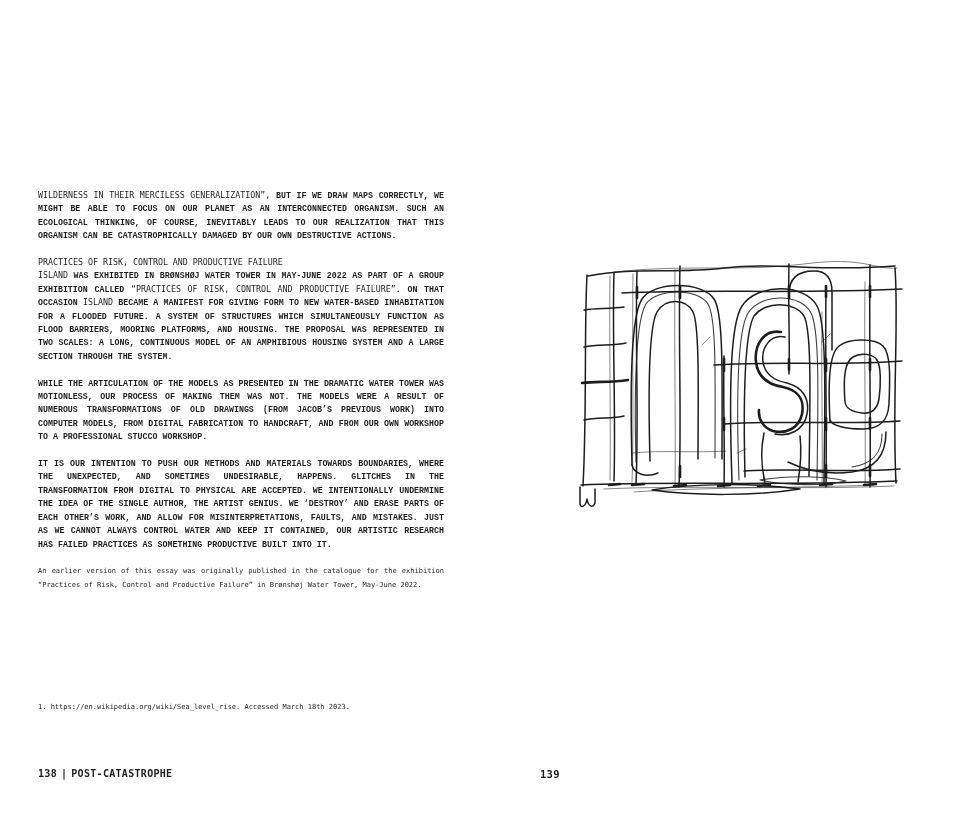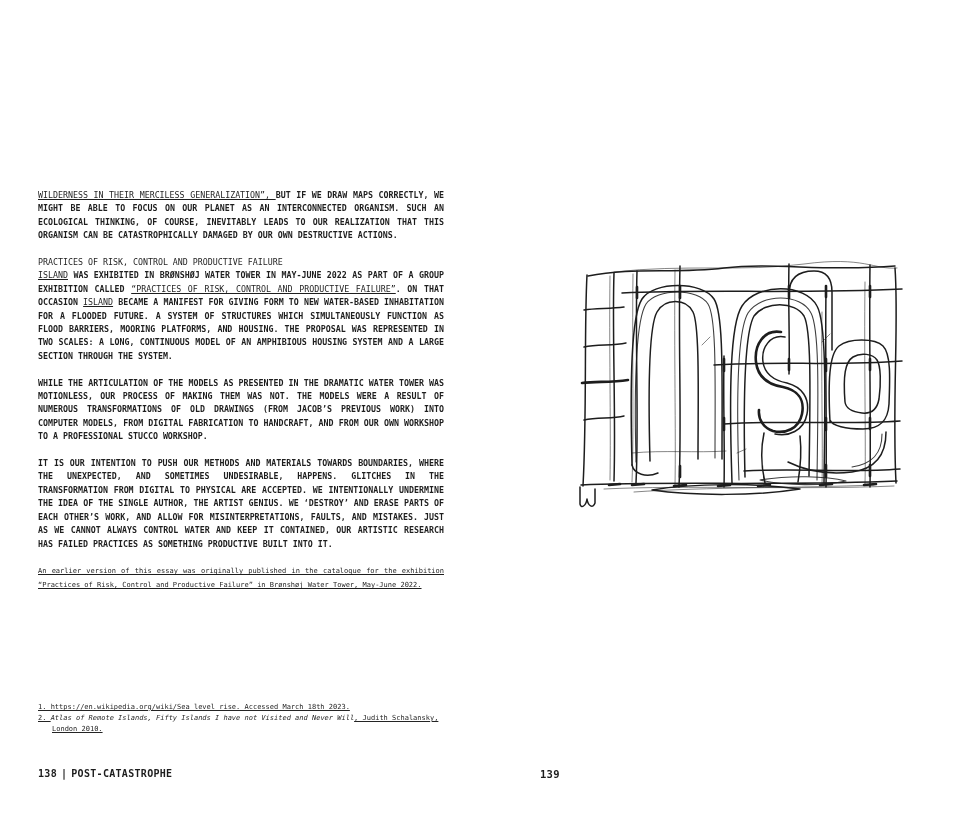--- a/index.html
+++ b/index.html
@@ -5,22 +5,22 @@
   html,body{margin:0;padding:0;}
   body{
     width:960px;height:821px;position:relative;overflow:hidden;
     background:#ffffff;color:#1d1d1d;
     font-family:"DejaVu Sans Mono","Liberation Mono",monospace;
   }
   .textcol{position:absolute;left:38px;top:189px;width:406px;}
   .textcol p{margin:0;font-size:8.3px;line-height:13.4px;text-align:justify;color:#1e1e1e;}
   p.body{margin:0 0 13.4px 0;}
   p.heading{font-weight:normal;margin:0;}
-  .seg-b{font-weight:bold;}
-  .seg-r{font-weight:normal;text-decoration:underline;}
+  .seg-b{font-weight:bold;font-family:Liberation Mono, monospace;}
+  .seg-r{font-weight:normal;}
   .seg-i{font-style:italic;}
   p.note{font-size:7px;line-height:14px;margin-top:0;}
   .footnotes{
     position:absolute;left:38px;top:702px;width:412px;
     margin:0;padding:0;list-style:none;
     font-size:7px;line-height:10.9px;color:#242424;
   }
   .footnotes li{padding-left:14px;text-indent:-14px;text-align:left;}
   .page-footer{
     position:absolute;left:38px;top:768px;
@@ -48,21 +48,20 @@
       <p class="body"><span class="seg-r">WILDERNESS IN THEIR MERCILESS GENERALIZATION”, </span><span class="seg-b">BUT IF WE DRAW MAPS CORRECTLY, WE MIGHT BE ABLE TO FOCUS ON OUR PLANET AS AN INTERCONNECTED ORGANISM. SUCH AN ECOLOGICAL THINKING, OF COURSE, INEVITABLY LEADS TO OUR REALIZATION THAT THIS ORGANISM CAN BE CATASTROPHICALLY DAMAGED BY OUR OWN DESTRUCTIVE ACTIONS.</span></p>
       <p class="heading">PRACTICES OF RISK, CONTROL AND PRODUCTIVE FAILURE</p>
       <p class="body"><span class="seg-r">ISLAND</span><span class="seg-b"> WAS EXHIBITED IN BRØNSHØJ WATER TOWER IN MAY-JUNE 2022 AS PART OF A GROUP EXHIBITION CALLED </span><span class="seg-r">“PRACTICES OF RISK, CONTROL AND PRODUCTIVE FAILURE”</span><span class="seg-b">. ON THAT OCCASION </span><span class="seg-r">ISLAND</span><span class="seg-b"> BECAME A MANIFEST FOR GIVING FORM TO NEW WATER-BASED INHABITATION FOR A FLOODED FUTURE. A SYSTEM OF STRUCTURES WHICH SIMULTANEOUSLY FUNCTION AS FLOOD BARRIERS, MOORING PLATFORMS, AND HOUSING. THE PROPOSAL WAS REPRESENTED IN TWO SCALES: A LONG, CONTINUOUS MODEL OF AN AMPHIBIOUS HOUSING SYSTEM AND A LARGE SECTION THROUGH THE SYSTEM.</span></p>
       <p class="body"><span class="seg-b">WHILE THE ARTICULATION OF THE MODELS AS PRESENTED IN THE DRAMATIC WATER TOWER WAS MOTIONLESS, OUR PROCESS OF MAKING THEM WAS NOT. THE MODELS WERE A RESULT OF NUMEROUS TRANSFORMATIONS OF OLD DRAWINGS (FROM JACOB’S PREVIOUS WORK) INTO COMPUTER MODELS, FROM DIGITAL FABRICATION TO HANDCRAFT, AND FROM OUR OWN WORKSHOP TO A PROFESSIONAL STUCCO WORKSHOP.</span></p>
       <p class="body"><span class="seg-b">IT IS OUR INTENTION TO PUSH OUR METHODS AND MATERIALS TOWARDS BOUNDARIES, WHERE THE UNEXPECTED, AND SOMETIMES UNDESIRABLE, HAPPENS. GLITCHES IN THE TRANSFORMATION FROM DIGITAL TO PHYSICAL ARE ACCEPTED. WE INTENTIONALLY UNDERMINE THE IDEA OF THE SINGLE AUTHOR, THE ARTIST GENIUS. WE ‘DESTROY’ AND ERASE PARTS OF EACH OTHER’S WORK, AND ALLOW FOR MISINTERPRETATIONS, FAULTS, AND MISTAKES. JUST AS WE CANNOT ALWAYS CONTROL WATER AND KEEP IT CONTAINED, OUR ARTISTIC RESEARCH HAS FAILED PRACTICES AS SOMETHING PRODUCTIVE BUILT INTO IT.</span></p>
       <p class="note"><span class="seg-r">An earlier version of this essay was originally published in the catalogue for the exhibition “Practices of Risk, Control and Productive Failure” in Brønshøj Water Tower, May-June 2022.</span></p>
     </main>
 
     <ol class="footnotes">
       <li><span class="seg-r">1. https://en.wikipedia.org/wiki/Sea_level_rise. Accessed March 18th 2023.</span></li>
-      <li><span class="seg-r">2. </span><span class="seg-i">Atlas of Remote Islands, Fifty Islands I have not Visited and Never Will</span><span class="seg-r">, Judith Schalansky, London 2010.</span></li>
     </ol>
 
     <footer class="page-footer">
       <span>138</span><span class="sep">|</span><span>POST-CATASTROPHE</span>
     </footer>
   </div>
 
   <div>
     <figure class="sketch" aria-label="Freehand ink sketch of interlocking rounded tube-like structures overlaid with a grid of construction lines and tick marks — plan study of an amphibious housing system">
       <svg viewBox="0 0 334 264" xmlns="http://www.w3.org/2000/svg">

